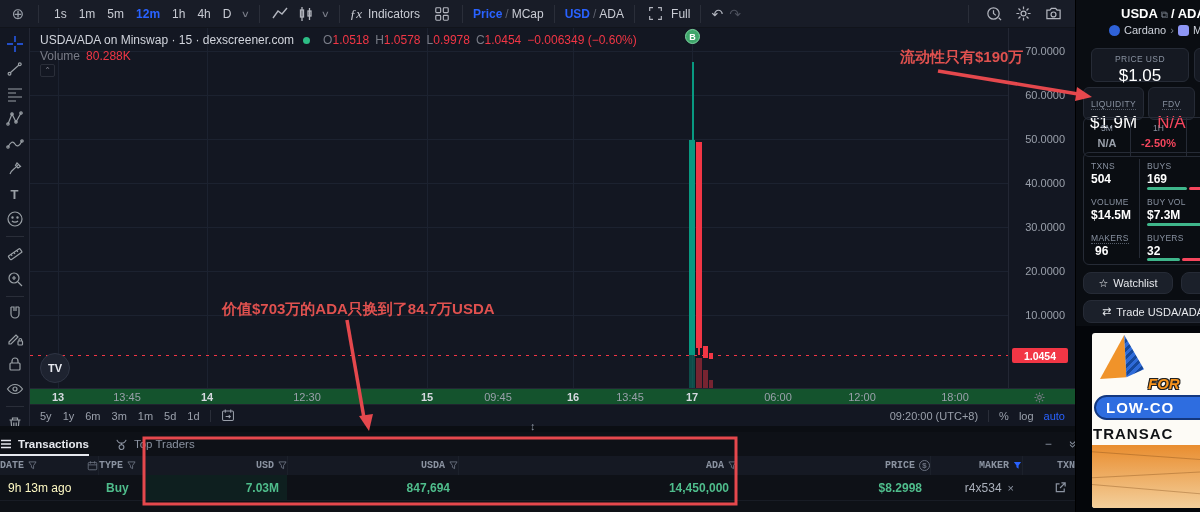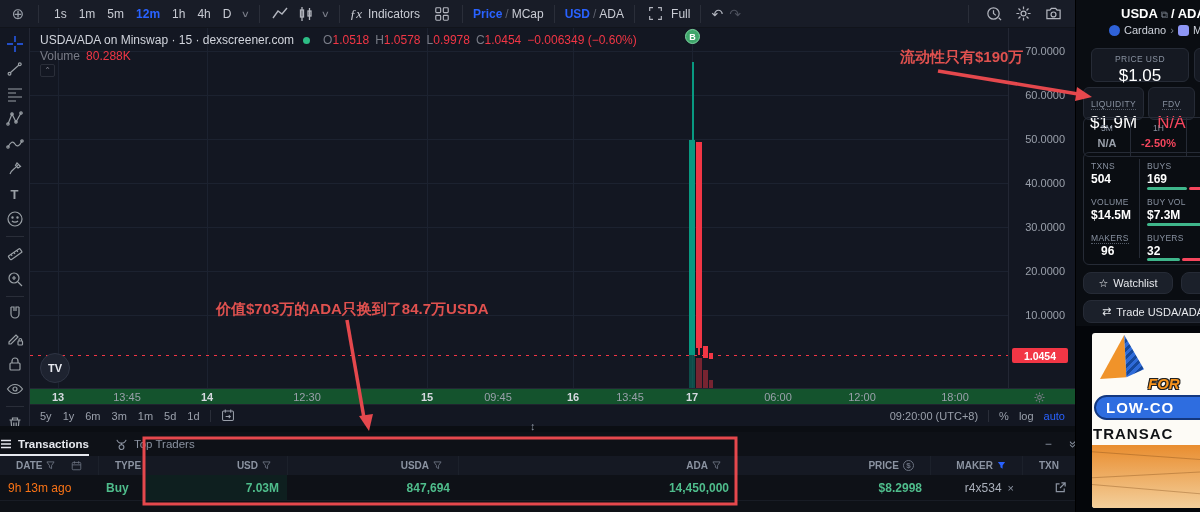--- a/index.html
+++ b/index.html
@@ -76,26 +76,26 @@
   .tx-panel { position:absolute; left:0; top:432px; width:1075px; height:80px; background:#0e1117; }
   .tx-tabs { height:24px; display:flex; align-items:center; padding:0 0; gap:26px; position:relative; }
   .tx-tab { display:flex; align-items:center; gap:6px; font-size:11.5px; font-weight:bold; color:#e6e8ee; cursor:pointer; height:100%; position:relative; }
   .tx-tab.inactive { color:#8b93a1; font-weight:normal; }
   .tx-tab.active::after { content:""; position:absolute; left:0; right:0; bottom:0; height:2px; background:#e6e8ee; }
   .tx-controls { margin-left:auto; display:flex; gap:16px; color:#8b93a1; font-size:12px; align-items:center; }
   .tx-min { cursor:pointer; }
   .tx-collapse { transform:rotate(-90deg); display:inline-block; cursor:pointer; font-size:13px; }
   .tx-grid { display:grid; grid-template-columns:98px 45px 144px 171px 279px 193px 92px 53px; }
   .tx-head { height:19px; background:#151923; }
-  .tx-head .cell { font-size:10px; font-weight:bold; color:#8b93a1; display:flex; align-items:center; gap:4px; padding:0 16px; border-left:1px solid #1c212b; }
+  .tx-head .cell { font-size:10px; font-weight:bold; color:#8b93a1; display:flex; align-items:center; gap:4px; padding:0 0; border-left:1px solid #1c212b;font-family:Liberation Mono, monospace; }
   .tx-head .cell:first-child { border-left:none; }
   .cell.r { justify-content:flex-end; }
   .tx-row { height:26px; border-bottom:1px solid #181c25; }
   .tx-row .cell { font-size:12px; display:flex; align-items:center; padding:0 8px; }
-  .txt-dim { color:#f97316; }
+  .txt-dim { color:#fef9c3; }
   .txt-green { color:#4fbd8c; font-weight:bold; }
   .usd-cell { background:rgba(16,153,110,0.10); }
   .maker-cell { color:#aab0bb; gap:6px; }
   .maker-x { color:#8b93a1; cursor:pointer; font-size:11px; }
   .price-dollar { width:11px; height:11px; border:1px solid #6b7280; border-radius:50%; color:#6b7280; font-size:8px;
     display:inline-flex; align-items:center; justify-content:center; }
 
   
   .side-panel { position:absolute; left:1075px; top:0; width:125px; height:512px; background:#0a0d12; border-left:1px solid #000; overflow:hidden; }
   .pair-title { position:absolute; left:0; top:6px; width:200px; padding-left:45px; font-size:13px; font-weight:bold; color:#fff; white-space:nowrap; }
@@ -574,21 +574,21 @@
           <span class="bar-r"></span>
         </span>
       <span class="st" style="left:7px;top:44px">VOLUME</span>
       <span class="sv" style="left:7px;top:55px">$14.5M</span>
       <span class="st" style="left:63px;top:44px">BUY VOL</span>
       <span class="sv" style="left:63px;top:55px">$7.3M</span>
       <span class="bar" style="left:63px;top:70px" id="buyvol-bar">
           <span class="bar-g" style="width: 93%;"></span>
         </span>
       <span class="st dotted" style="left:7px;top:80px">MAKERS</span>
-      <span class="sv" style="left:17px;top:91px">96</span>
+      <span class="sv" style="left:11px;top:91px">96</span>
       <span class="st" style="left:63px;top:80px">BUYERS</span>
       <span class="sv" style="left:63px;top:91px">32</span>
       <span class="bar" style="left:63px;top:105px" id="buyers-bar">
           <span class="bar-g" style="width: 55%;"></span>
           <span class="bar-r"></span>
         </span>
     </div>
 
     <div class="side-btn" style="left:7px;top:272px;width:90px;height:22px">
       <span>☆</span>
@@ -622,16 +622,16 @@
 
   <div class="anno-layer">
     <svg class="anno" width="1200" height="512" viewBox="0 0 1200 512">
       <line x1="938" y1="71" x2="1078" y2="94" stroke="#e5484d" stroke-width="3.5"></line>
       <polygon points="1092,97 1075,101 1077,87" fill="#e5484d"></polygon>
       <line x1="347" y1="320" x2="364" y2="418" stroke="#e5484d" stroke-width="3.5"></line>
       <polygon points="369,431 359,416 373,414" fill="#e5484d"></polygon>
       <rect x="144" y="438" width="592" height="66" fill="none" stroke="#e5484d" stroke-width="3"></rect>
     </svg>
     <div class="anno-text" style="left:900px;top:48px">流动性只有$190万</div>
-    <div class="anno-text" style="left:216px;top:300px">价值$703万的ADA只换到了84.7万USDA</div>
+    <div class="anno-text" style="left:222px;top:300px">价值$703万的ADA只换到了84.7万USDA</div>
   </div>
 
 </div>
 
 </body></html>

